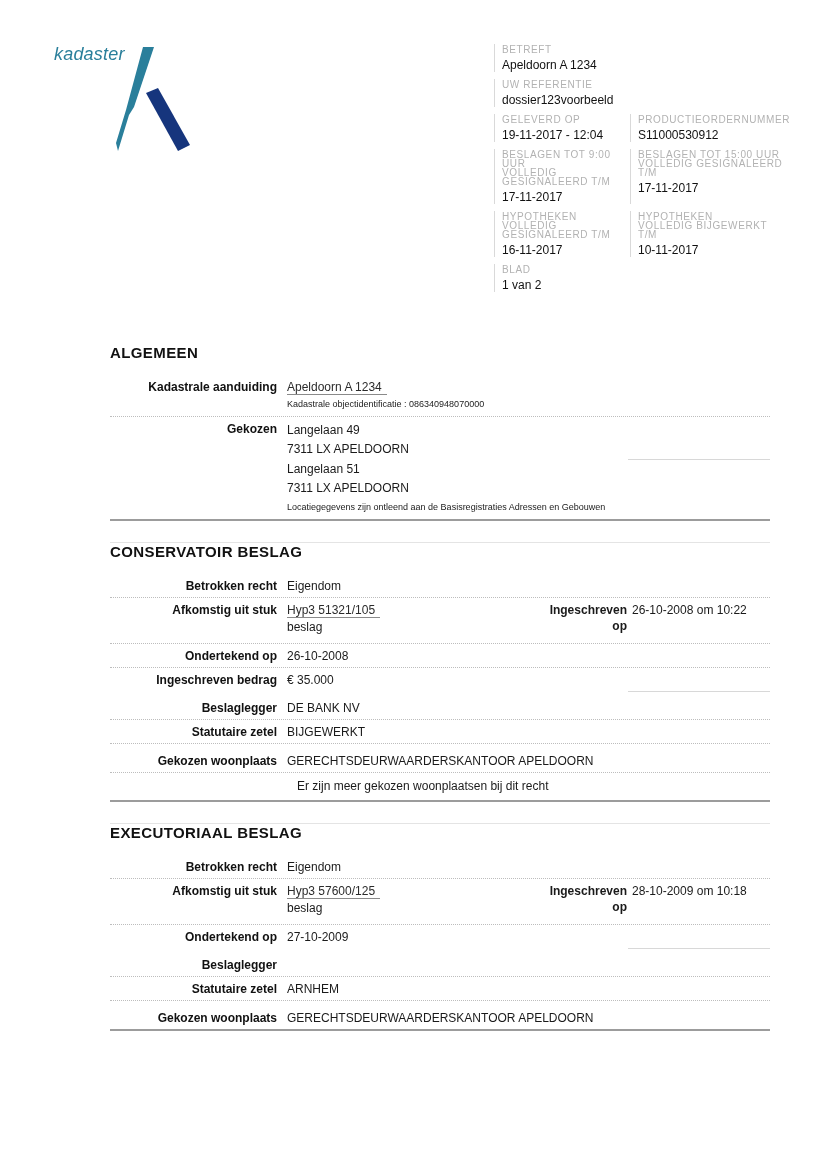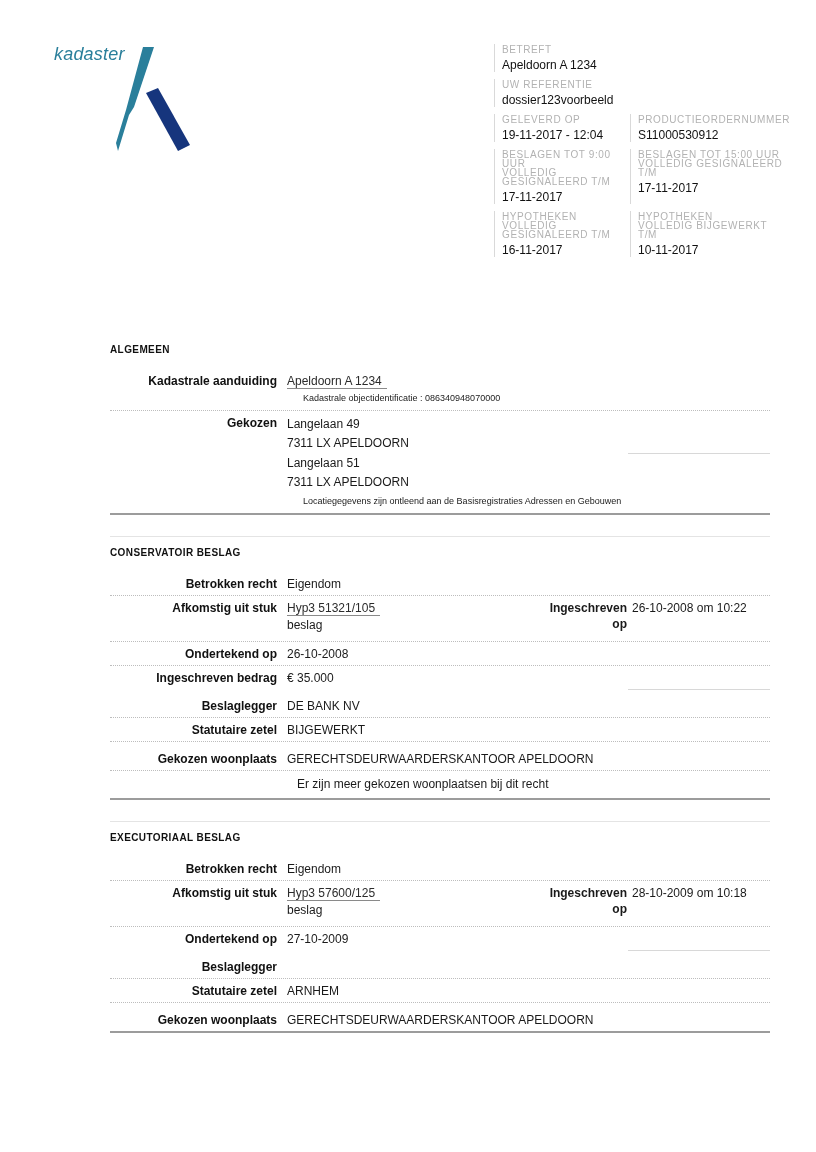--- a/index.html
+++ b/index.html
@@ -21,36 +21,36 @@
   .meta-value { font-size:12px; color:#111; margin-top:4px; line-height:14px; }
 
   
   .content { position:absolute; left:110px; top:311px; width:660px; }
   .doc-title { font-size:15px; font-weight:bold; letter-spacing:0.2px; display:inline-block; }
   .info-icon { display:inline-block; width:15px; height:15px; border-radius:50%; background:#9b9b9b;
                color:#fff; font-size:10px; font-weight:bold; text-align:center; line-height:15px;
                vertical-align:middle; margin-left:9px; font-family:"Liberation Serif", serif; font-style:italic; }
 
   .section { }
-  .section h2 { font-size:10px; font-weight:bold; letter-spacing:0.4px; color:#111; }
+  .section h2 { font-size:15px; font-weight:bold; letter-spacing:0.4px; color:#111; }
   .sec-first { margin-top:33px; }
-  .sec-next { border-top:1px solid #e4e4e4; margin-top:21px; padding-top:10px; }
+  .sec-next { border-top:1px solid #e4e4e4; margin-top:21px; }
   .section h2 { margin-bottom:14px; }
 
   .tbl { border-bottom:2px solid #9c9c9c; position:relative; }
   .row { display:flex; position:relative; padding:4px 0 3px 0; border-bottom:1px dotted #bdbdbd; }
   .row.no-border { border-bottom:none; }
   .row.pad-top { padding-top:9px; }
   .row.tall { padding-bottom:6px;justify-content:flex-end; }
   .lbl { width:177px; min-width:177px; text-align:right; font-weight:bold; font-size:12px;
          padding-right:10px; line-height:16px; color:#111; }
   .val { flex:1; font-size:12px; line-height:16px; color:#1a1a1a; }
   .val .line { line-height:19px; }
   .doclink { color:#2b2b2b; text-decoration:none; border-bottom:1px solid #8a8a8a; padding-right:5px; }
-  .note { font-size:9px; color:#222; margin-top:4px; line-height:11px;margin-left:16px; }
+  .note { font-size:9px; color:#222; margin-top:4px; line-height:11px; }
   .note-row { font-size:12px; line-height:16px; padding:5px 0 6px 187px; }
   .rightcol { position:absolute; left:430px; top:4px; width:230px; display:flex; }
   .rightcol .rlbl { width:92px; min-width:92px; text-align:right; font-weight:bold; font-size:12px;
                     padding-right:5px; line-height:16px; }
   .rightcol .rval { font-size:12px; line-height:16px; white-space:nowrap; }
   .right-line { position:absolute; right:0; bottom:-1px; width:142px; border-bottom:1px solid #d8d8d8; }
   .addr-sep { position:relative; height:1px; }
   .addr-sep .right-line { bottom:0; }
 </style>
 </head>
@@ -106,20 +106,26 @@
         <div class="meta-label">HYPOTHEKEN</div>
         <div class="meta-label">VOLLEDIG GESIGNALEERD T/M</div>
         <div class="meta-value">16-11-2017</div>
       </div>
       <div class="meta-cell c2">
         <div class="meta-label">HYPOTHEKEN</div>
         <div class="meta-label">VOLLEDIG BIJGEWERKT T/M</div>
         <div class="meta-value">10-11-2017</div>
       </div>
     </div>
+    <div class="meta-row">
+      <div class="meta-cell c1">
+        <div class="meta-label">BLAD</div>
+        <div class="meta-value">1 van 2</div>
+      </div>
+    </div>
   </div>
 
   <div class="content">
 
     <div class="section sec-first">
       <h2>ALGEMEEN</h2>
       <div class="tbl">
         <div class="row tall">
           <div class="lbl">Kadastrale aanduiding</div>
           <div class="val">

